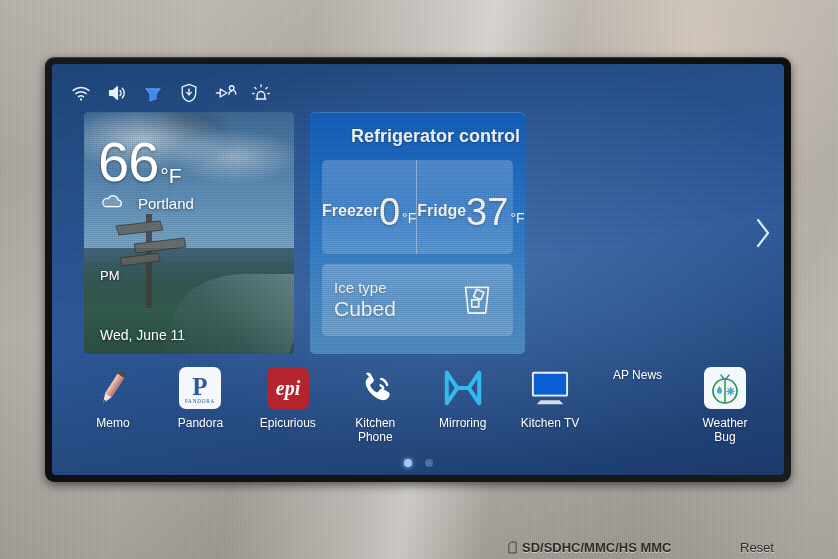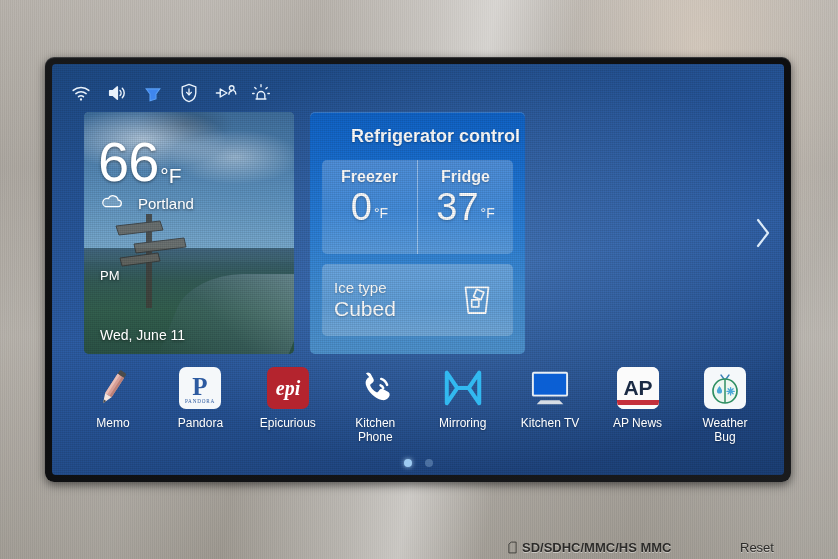--- a/index.html
+++ b/index.html
@@ -171,21 +171,21 @@
   }
   #temp-tile {
     position: absolute; left: 12px; top: 48px;
     width: 191px; height: 94px;
     border-radius: 5px;
     background: linear-gradient(180deg, rgba(255,255,255,0.24) 0%, rgba(255,255,255,0.14) 55%, rgba(255,255,255,0.20) 100%);
     display: flex;
   }
   .temp-cell {
     flex: 1;
-    display: flex; flex-direction: column; align-items: center;
+    display: flex; flex-direction: row; align-items: center;
     padding-top: 8px;
     color: #fff;
   }
   .temp-cell + .temp-cell { border-left: 1px solid rgba(255,255,255,0.42); }
   .temp-cell-label { font-size: 16px; font-weight: 700; text-shadow: 0 1px 2px rgba(0,0,0,0.25); }
   .temp-cell-value { display: flex; align-items: flex-end; margin-top: 2px; }
   .temp-cell-num { font-size: 38px; font-weight: 300; line-height: 1; text-shadow: 0 1px 3px rgba(0,0,0,0.25); }
   .temp-cell-unit { font-size: 14px; font-weight: 400; margin-left: 2px; margin-bottom: 5px; }
 
   #ice-tile {
@@ -508,29 +508,20 @@
             <svg viewBox="0 0 46 40" width="44" height="38">
               <rect x="4" y="3" width="38" height="26" rx="2" fill="#e8eef4"></rect>
               <rect x="6" y="5" width="34" height="22" fill="#0b5fd4"></rect>
               <path d="M13 33h20l4 4H9z" fill="#d6dde5"></path>
             </svg>
           </div>
           <div class="dock-label">Kitchen TV</div>
         </div>
 
         <div class="dock-app">
-          <div class="dock-icon">
-            <div class="icon-tile tile-ap">
-              <svg viewBox="0 0 42 42" width="42" height="42">
-                <rect x="0" y="0" width="42" height="42" fill="#fbfbfb"></rect>
-                <text x="21" y="28" text-anchor="middle" font-family="'Liberation Sans', sans-serif" font-size="21" font-weight="700" fill="#1b2b45">AP</text>
-                <rect x="0" y="33" width="42" height="5" fill="#c4303c"></rect>
-              </svg>
-            </div>
-          </div>
           <div class="dock-label">AP News</div>
         </div>
 
         <div class="dock-app">
           <div class="dock-icon">
             <div class="icon-tile tile-white">
               <svg viewBox="0 0 42 42" width="42" height="42">
                 <path d="M17 8l3 4M25 8l-3 4" stroke="#3b7fb5" stroke-width="1.4" stroke-linecap="round" fill="none"></path>
                 <circle cx="21" cy="24" r="12" fill="#eef7f1" stroke="#2f8f63" stroke-width="1.7"></circle>
                 <path d="M21 12v24" stroke="#2f8f63" stroke-width="1.5"></path>

